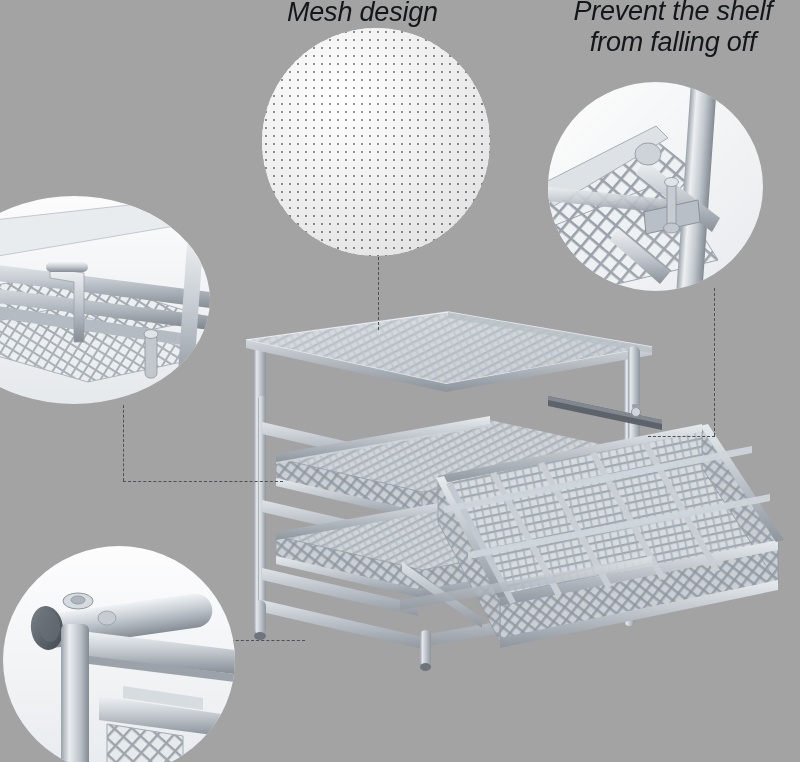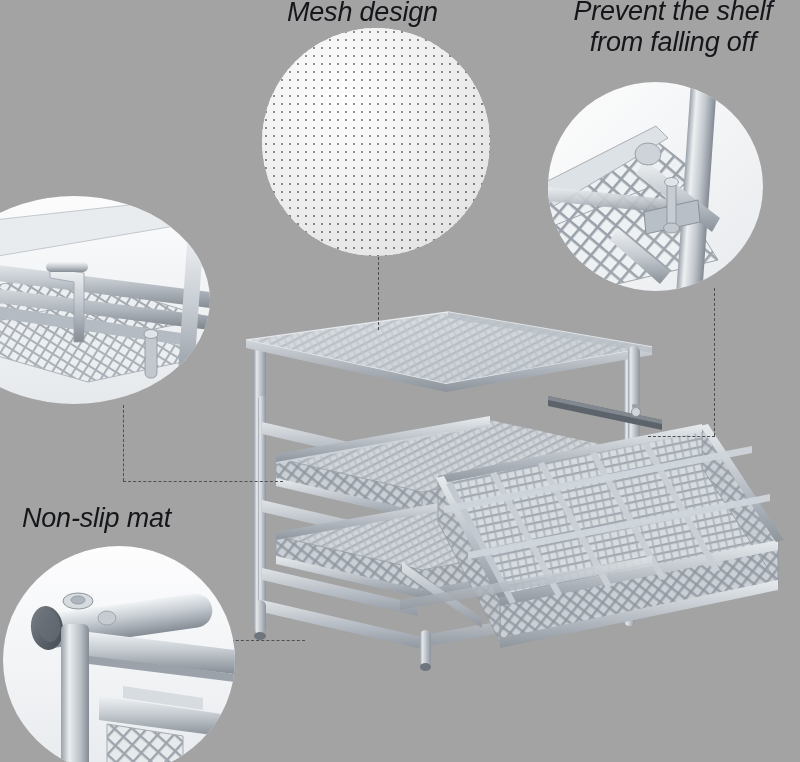--- a/index.html
+++ b/index.html
@@ -383,15 +383,14 @@
       <polygon points="120,140 200,152 200,164 120,152" fill="#d2d8dd" opacity="0.85"></polygon>
     </svg>
   </div>
 
   <div class="label" id="lbl-mesh">Mesh design</div>
 
   <div class="label" id="lbl-prevent">Prevent the shelf
 from falling off</div>
 
 
-  <div class="label" id="lbl-mat">Non-slip mat</div>
 
 </div>
 
 </body></html>

